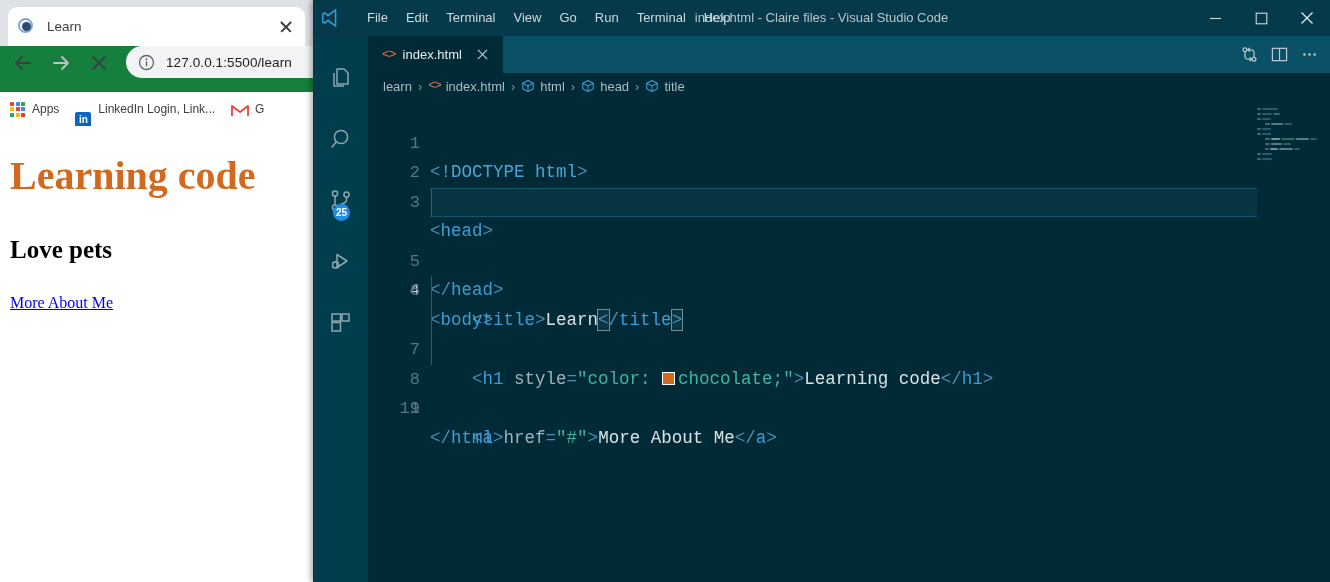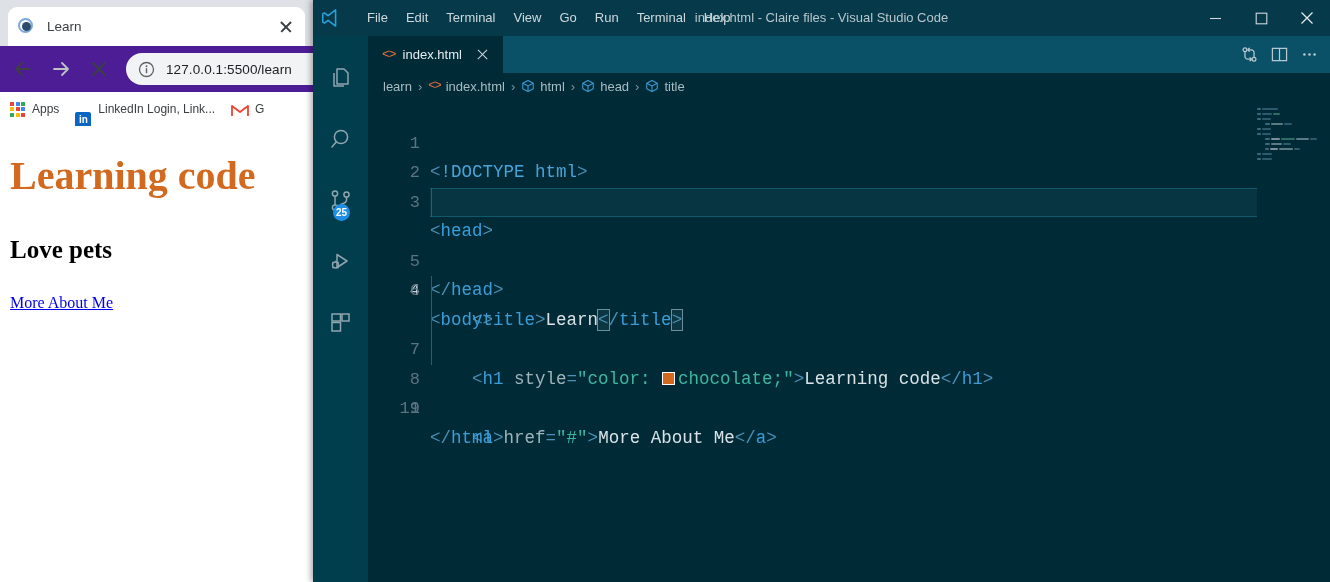--- a/index.html
+++ b/index.html
@@ -77,23 +77,22 @@
     position: absolute;
     left: 2px; top: 8px;
     width: 14px; height: 1.6px;
     background: #3c4043;
   }
   .tab-close::before { transform: rotate(45deg); }
   .tab-close::after  { transform: rotate(-45deg); }
 
   .browser-toolbar {
     height: 46px;
-    background: #4c1d95;
-    display: flex;
-    align-items: center;
+    background: #15803d;
+    display: flex;
     padding: 0 6px;
     box-sizing: border-box;
   }
   .nav-btn {
     width: 34px; height: 34px;
     flex: 0 0 34px;
     display: flex; align-items: center; justify-content: center;
     margin-right: 4px;
   }
   .nav-btn svg { display: block; }

